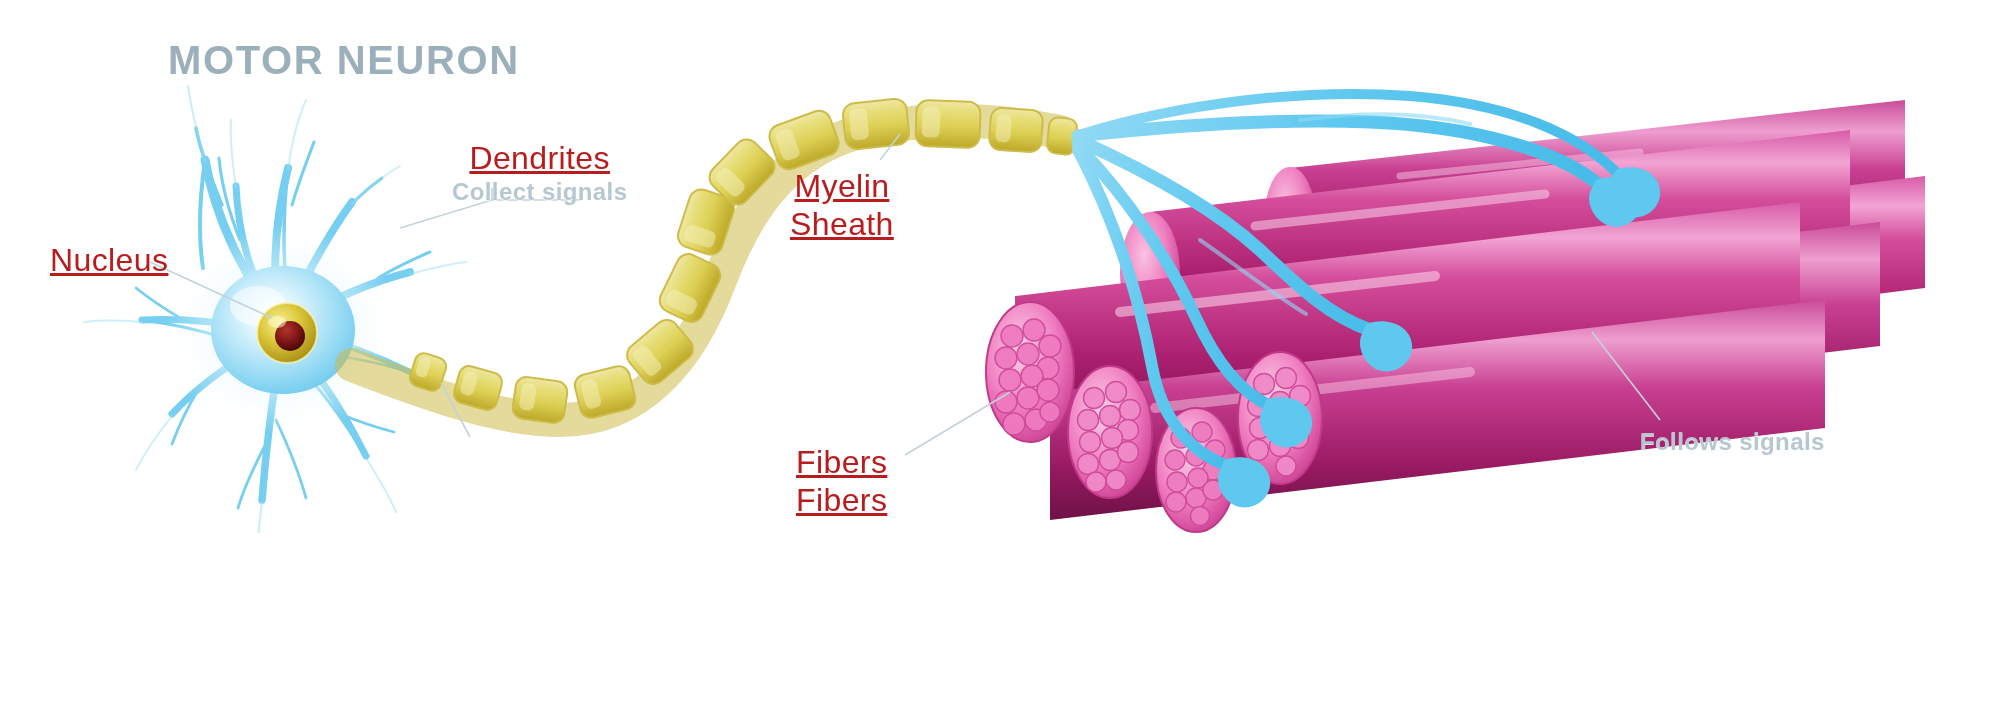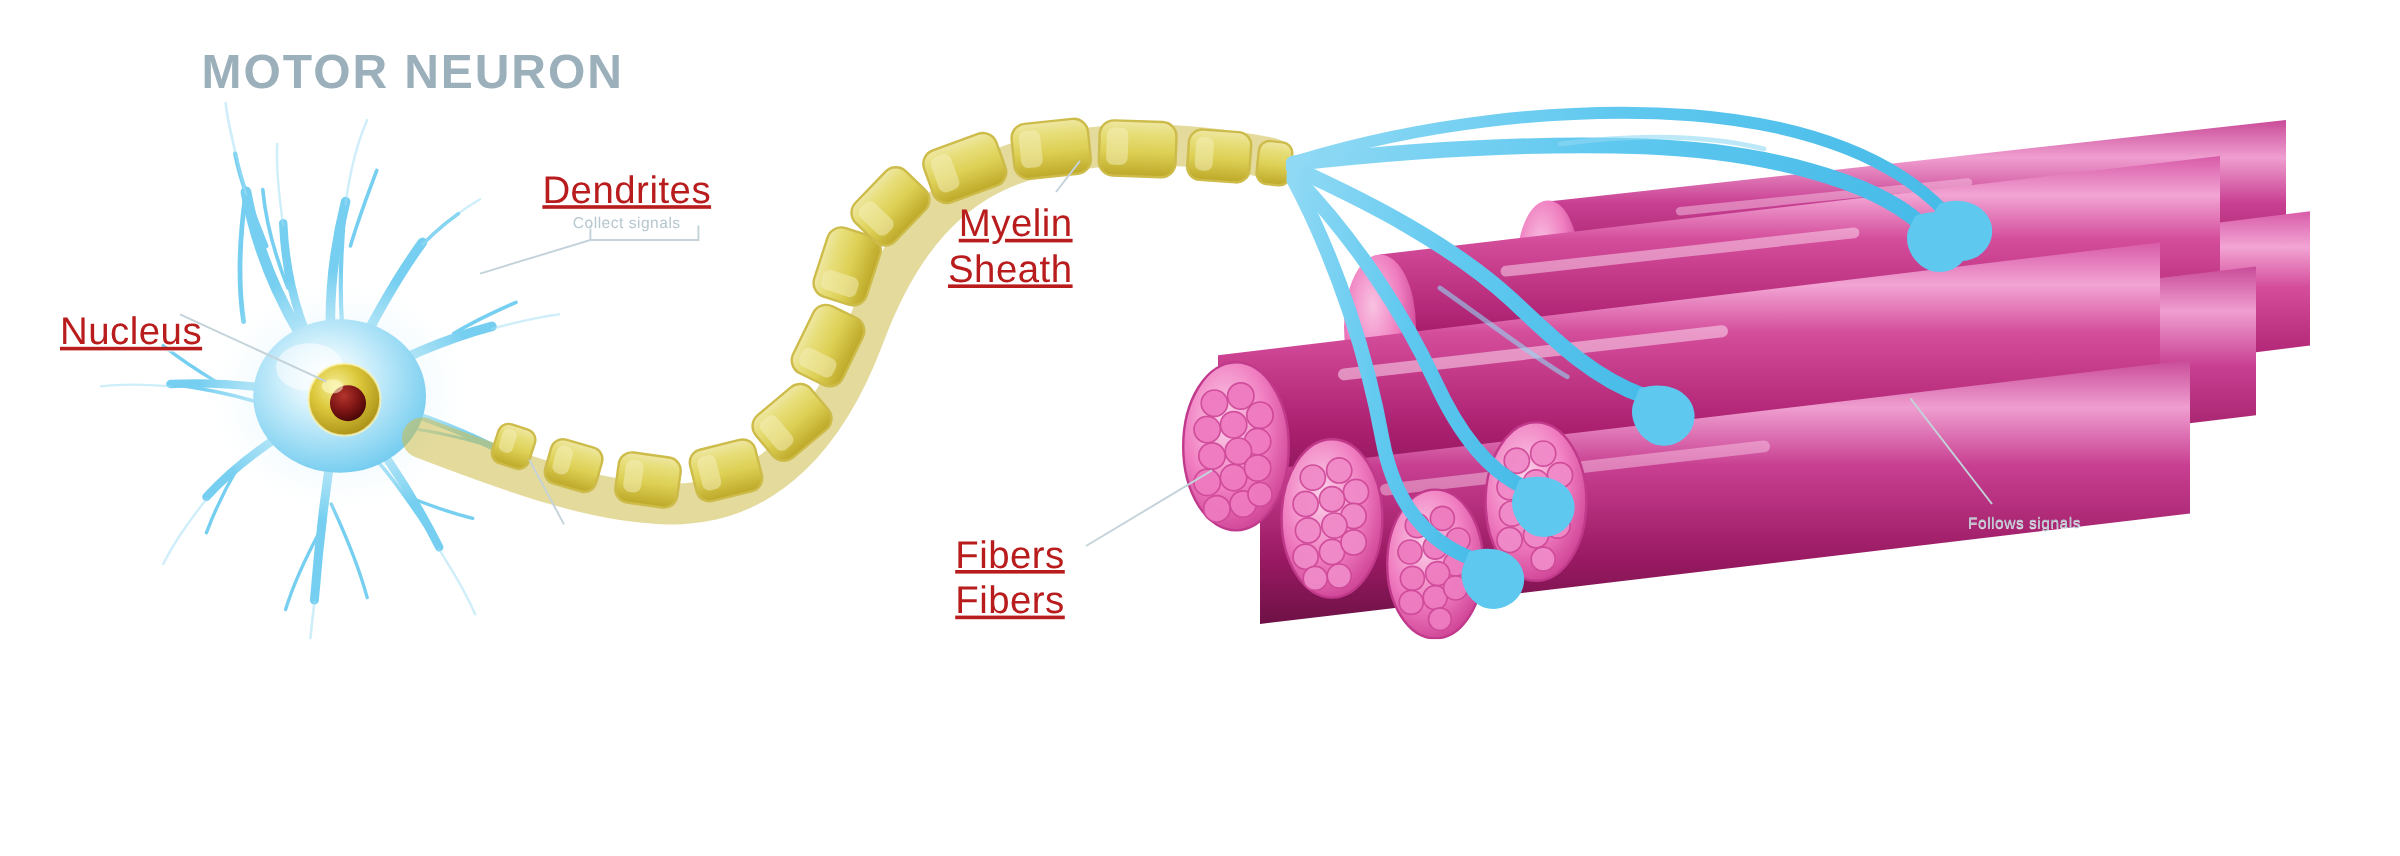--- a/index.html
+++ b/index.html
@@ -36,28 +36,28 @@
     letter-spacing: 1.6px;
     color: #9bb0bb;
   }
   .lbl-main {
     font-size: 32px;
     font-weight: 400;
     color: #b91c1c;
     text-decoration: underline;
   }
   .lbl-sub {
-    font-size: 13px;
-    font-weight: 400;
+    font-size: 24px;
+    font-weight: 700;
     color: #b6c7d0;
   }
   .lbl-block { position: absolute; white-space: nowrap; }
   .lbl-block > div { line-height: 1.18; }
   .ta-c { text-align: center; }
-  .ta-l { text-align: right; }
+  .ta-l { text-align: center; }
 </style>
 </head>
 <body>
 
 <div id="stage">
 
   <svg id="art" viewBox="0 0 2000 713" xmlns="http://www.w3.org/2000/svg">
     <defs>
       <radialGradient id="gSoma" cx="42%" cy="38%" r="68%">
         <stop offset="0%" stop-color="#ffffff"></stop>
@@ -387,21 +387,21 @@
       <path d="M441 383 L470 437"></path>
       <path d="M880 160 L900 134"></path>
       <path d="M905 455 L1010 392"></path>
       <path d="M1660 420 L1592 332"></path>
     </g>
   </svg>
 
   <div class="lbl lbl-title" style="left:168px; top:38px;">MOTOR NEURON</div>
 
   <div class="lbl-block ta-l" style="left:50px; top:240px;">
-    <div class="lbl lbl-main" style="position:relative; left:0; top:18px;">Nucleus</div>
+    <div class="lbl lbl-main" style="position:relative; left:0; top:2px;">Nucleus</div>
   </div>
 
   <div class="lbl-block ta-c" style="left:452px; top:140px;">
     <div class="lbl lbl-main" style="position:relative;">Dendrites</div>
     <div class="lbl lbl-sub" style="position:relative;">Collect signals</div>
   </div>
 
 
   <div class="lbl-block ta-l" style="left:790px; top:168px;">
     <div class="lbl lbl-main" style="position:relative;">

